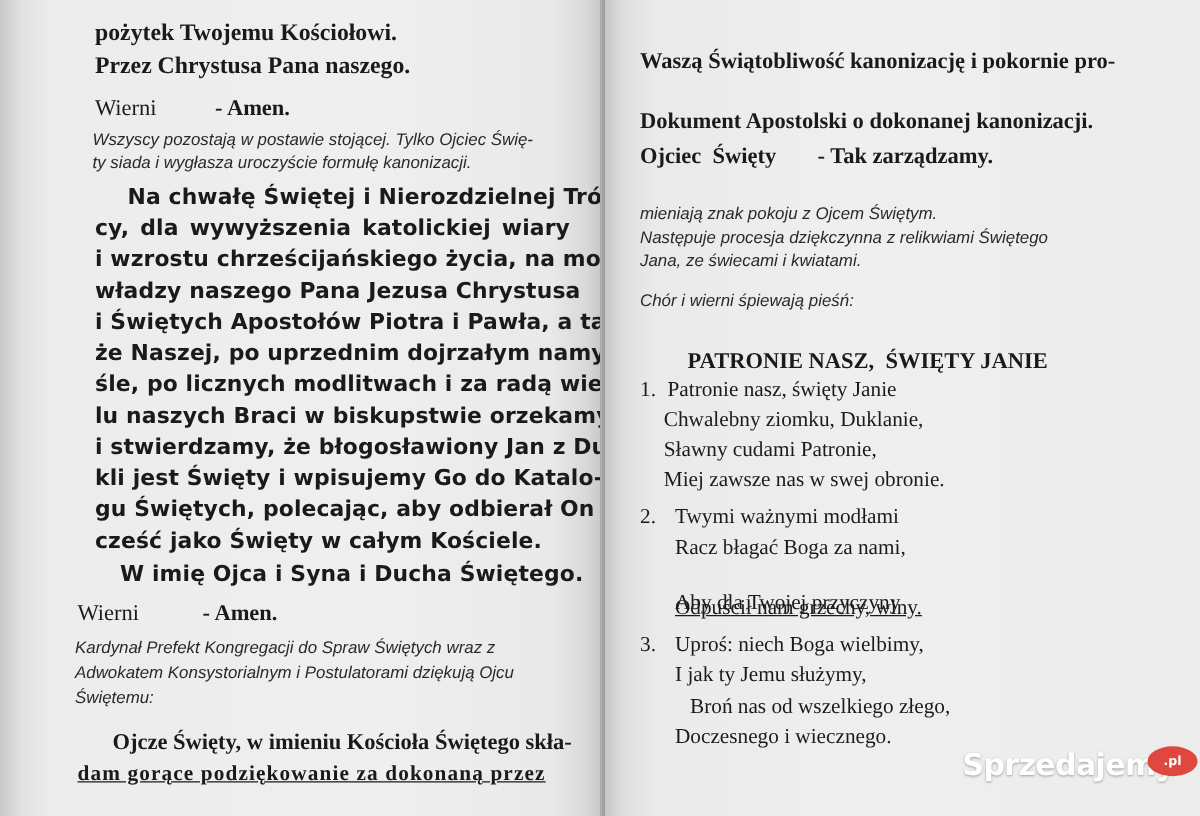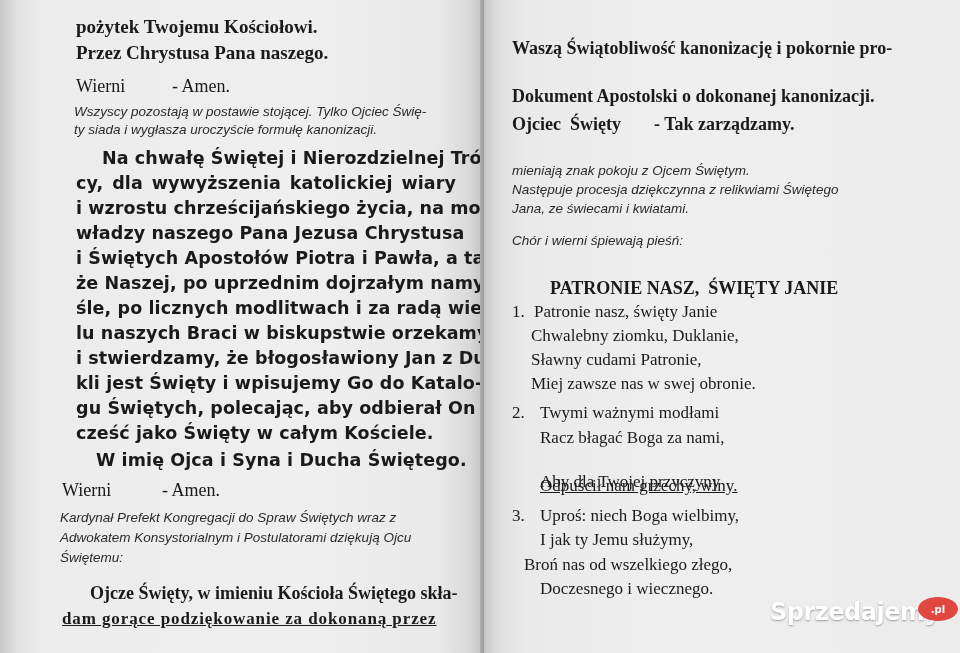--- a/index.html
+++ b/index.html
@@ -24,21 +24,21 @@
   }
   .serif { font-family: "Liberation Serif", "DejaVu Serif", serif; color: #1a1a1a; }
   .sans { font-family: "DejaVu Sans", "Liberation Sans", sans-serif; color: #1a1a1a; }
   .ital { font-family: "Liberation Sans", sans-serif; font-style: italic; color: #2a2a2a; }
   .line { position: absolute; white-space: nowrap; }
 
   
   .l-bold-serif { font-size: 19px; font-weight: bold; }
   .resp { font-size: 18px; }
   .resp .who { font-weight: normal; }
-  .resp .ans { font-weight: normal; position: absolute; text-align: right; }
+  .resp .ans { font-weight: bold; position: absolute; text-align: right; }
   .l-ital { font-size: 13.5px; }
   .formula { font-size: 17.5px; font-weight: bold; letter-spacing: 0.1px; }
   .formula-line { position: absolute; left: 76px; width: 380px; text-align: justify; text-align-last: justify; }
   .formula-line.last { text-align-last: left; }
 
   
   .r-bold-serif { font-size: 18px; font-weight: bold; }
   .r-ital { font-size: 13.5px; }
   .hymn-title { font-size: 18px; font-weight: bold; }
   .hymn { font-size: 17px; }
@@ -133,20 +133,20 @@
       <div class="line serif hymn" style="left:56px; top:403px;">Twymi ważnymi modłami</div>
       <div class="line serif hymn" style="left:56px; top:428px;">Racz błagać Boga za nami,</div>
       <div class="line serif hymn" style="left:56px; top:472px;">Aby dla Twojej przyczyny</div>
       <div class="line serif hymn" style="left:56px; top:476px;text-decoration:underline;">Odpuścił nam grzechy, winy.</div>
     </div>
 
     <div>
       <div class="line serif hymn" style="left:28px; top:506px;">3.</div>
       <div class="line serif hymn" style="left:56px; top:506px;">Uproś: niech Boga wielbimy,</div>
       <div class="line serif hymn" style="left:56px; top:530px;">I jak ty Jemu służymy,</div>
-      <div class="line serif hymn" style="left:40px; top:555px;">Broń nas od wszelkiego złego,</div>
+      <div class="line serif hymn" style="left:68px; top:555px;">Broń nas od wszelkiego złego,</div>
       <div class="line serif hymn" style="left:56px; top:579px;">Doczesnego i wiecznego.</div>
     </div>
   </div>
 
   <div class="watermark">Sprzedajemy</div>
   <div class="watermark-badge">.pl</div>
 </div>
 
 </body></html>

